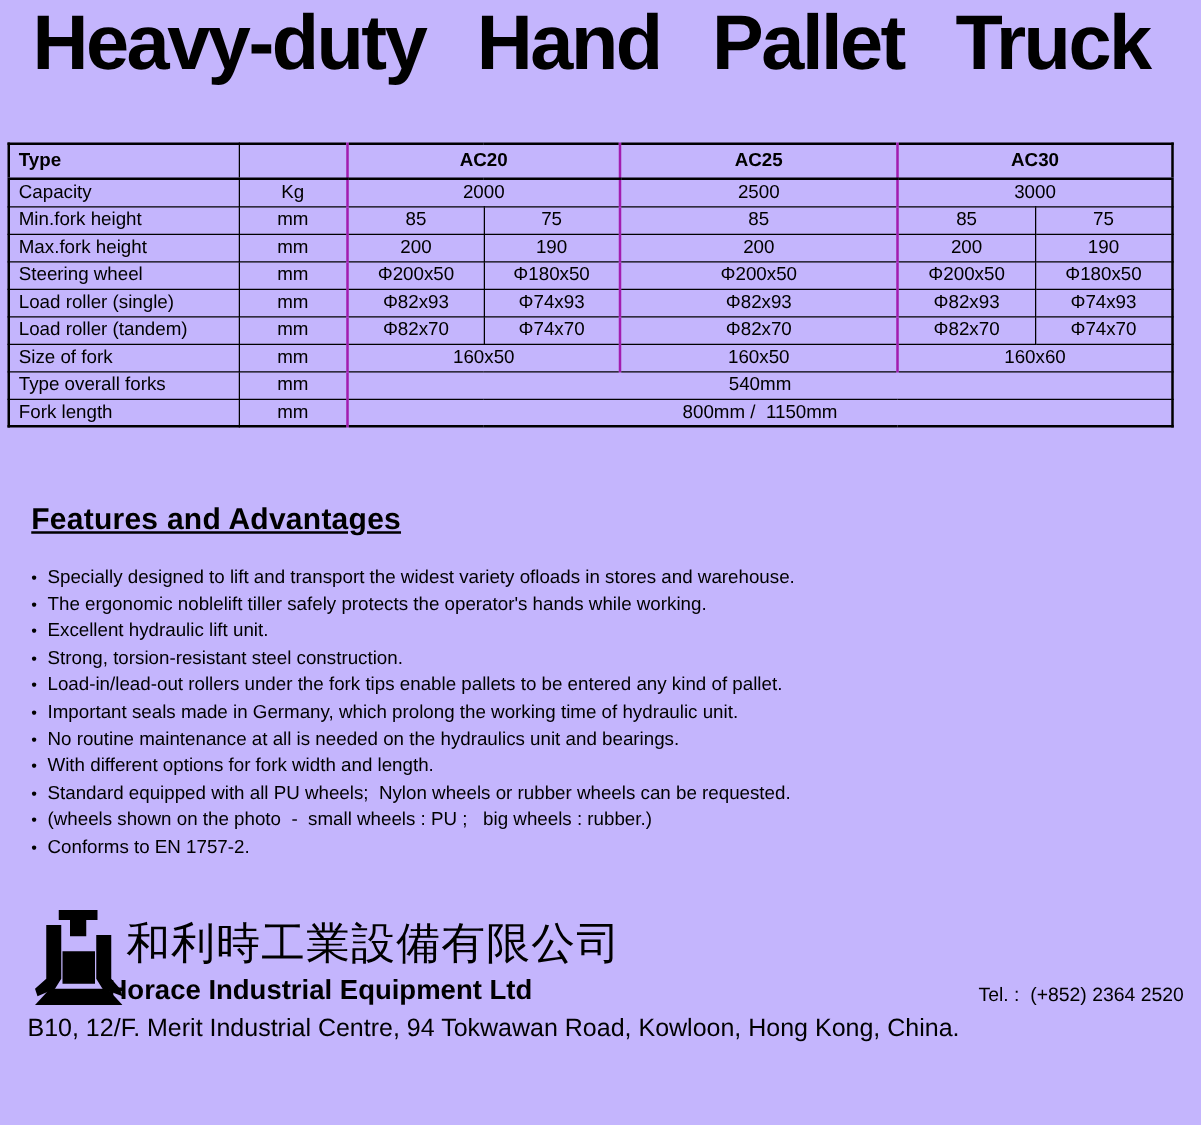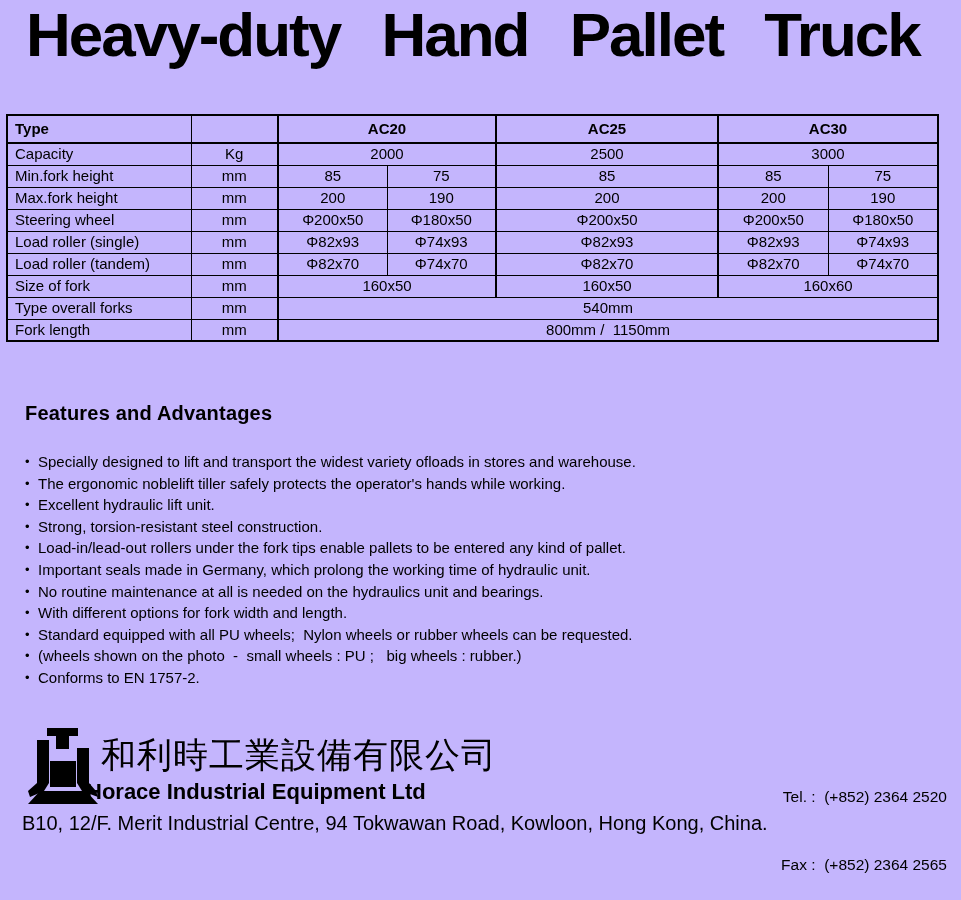--- a/index.html
+++ b/index.html
@@ -35,26 +35,27 @@
     padding: 0 2px;
     text-align: center;
     vertical-align: middle;
     line-height: 1.05;
     white-space: pre-wrap;
     overflow: hidden;
   }
   table.spec { border: 2px solid #000; }
   table.spec td.lbl { text-align: left; padding-left: 7px; }
   table.spec tr.hdr td { height: 28px; font-weight: bold; border-bottom: 2px solid #000; }
-  table.spec td.tr { border-right: 2px solid #000000; }
+  table.spec td.tr { border-right: 2px solid #a21caf; }
 
   
   .features-heading {
     position: absolute; left: 25px; top: 402px;
-    font-size: 20px; font-weight: bold;
+    font-size: 24px; font-weight: bold;
+    text-decoration: underline;
     letter-spacing: 0.2px;
   }
   .features-list {
     position: absolute; left: 25px; top: 451px; width: 910px;
     list-style: none;
     font-size: 15px;
   }
   .features-list li {
     line-height: 21.6px;
     white-space: pre-wrap;
@@ -222,18 +223,17 @@
       <path d="M12 64 L58 64 L70 77 L0 77 Z"></path>
     </g>
   </svg>
 
   <div class="company-cn">和利時工業設備有限公司</div>
   <div class="company-en">Horace Industrial Equipment Ltd</div>
   <div class="address">B10, 12/F. Merit Industrial Centre, 94 Tokwawan Road, Kowloon, Hong Kong, China.</div>
 
   <div class="contact">
     <div>Tel. :  (+852) 2364 2520</div>
-    <div>Fax :  (+852) 2364 2565</div>
     
     
   </div>
 
 </div>
 
 </body></html>

